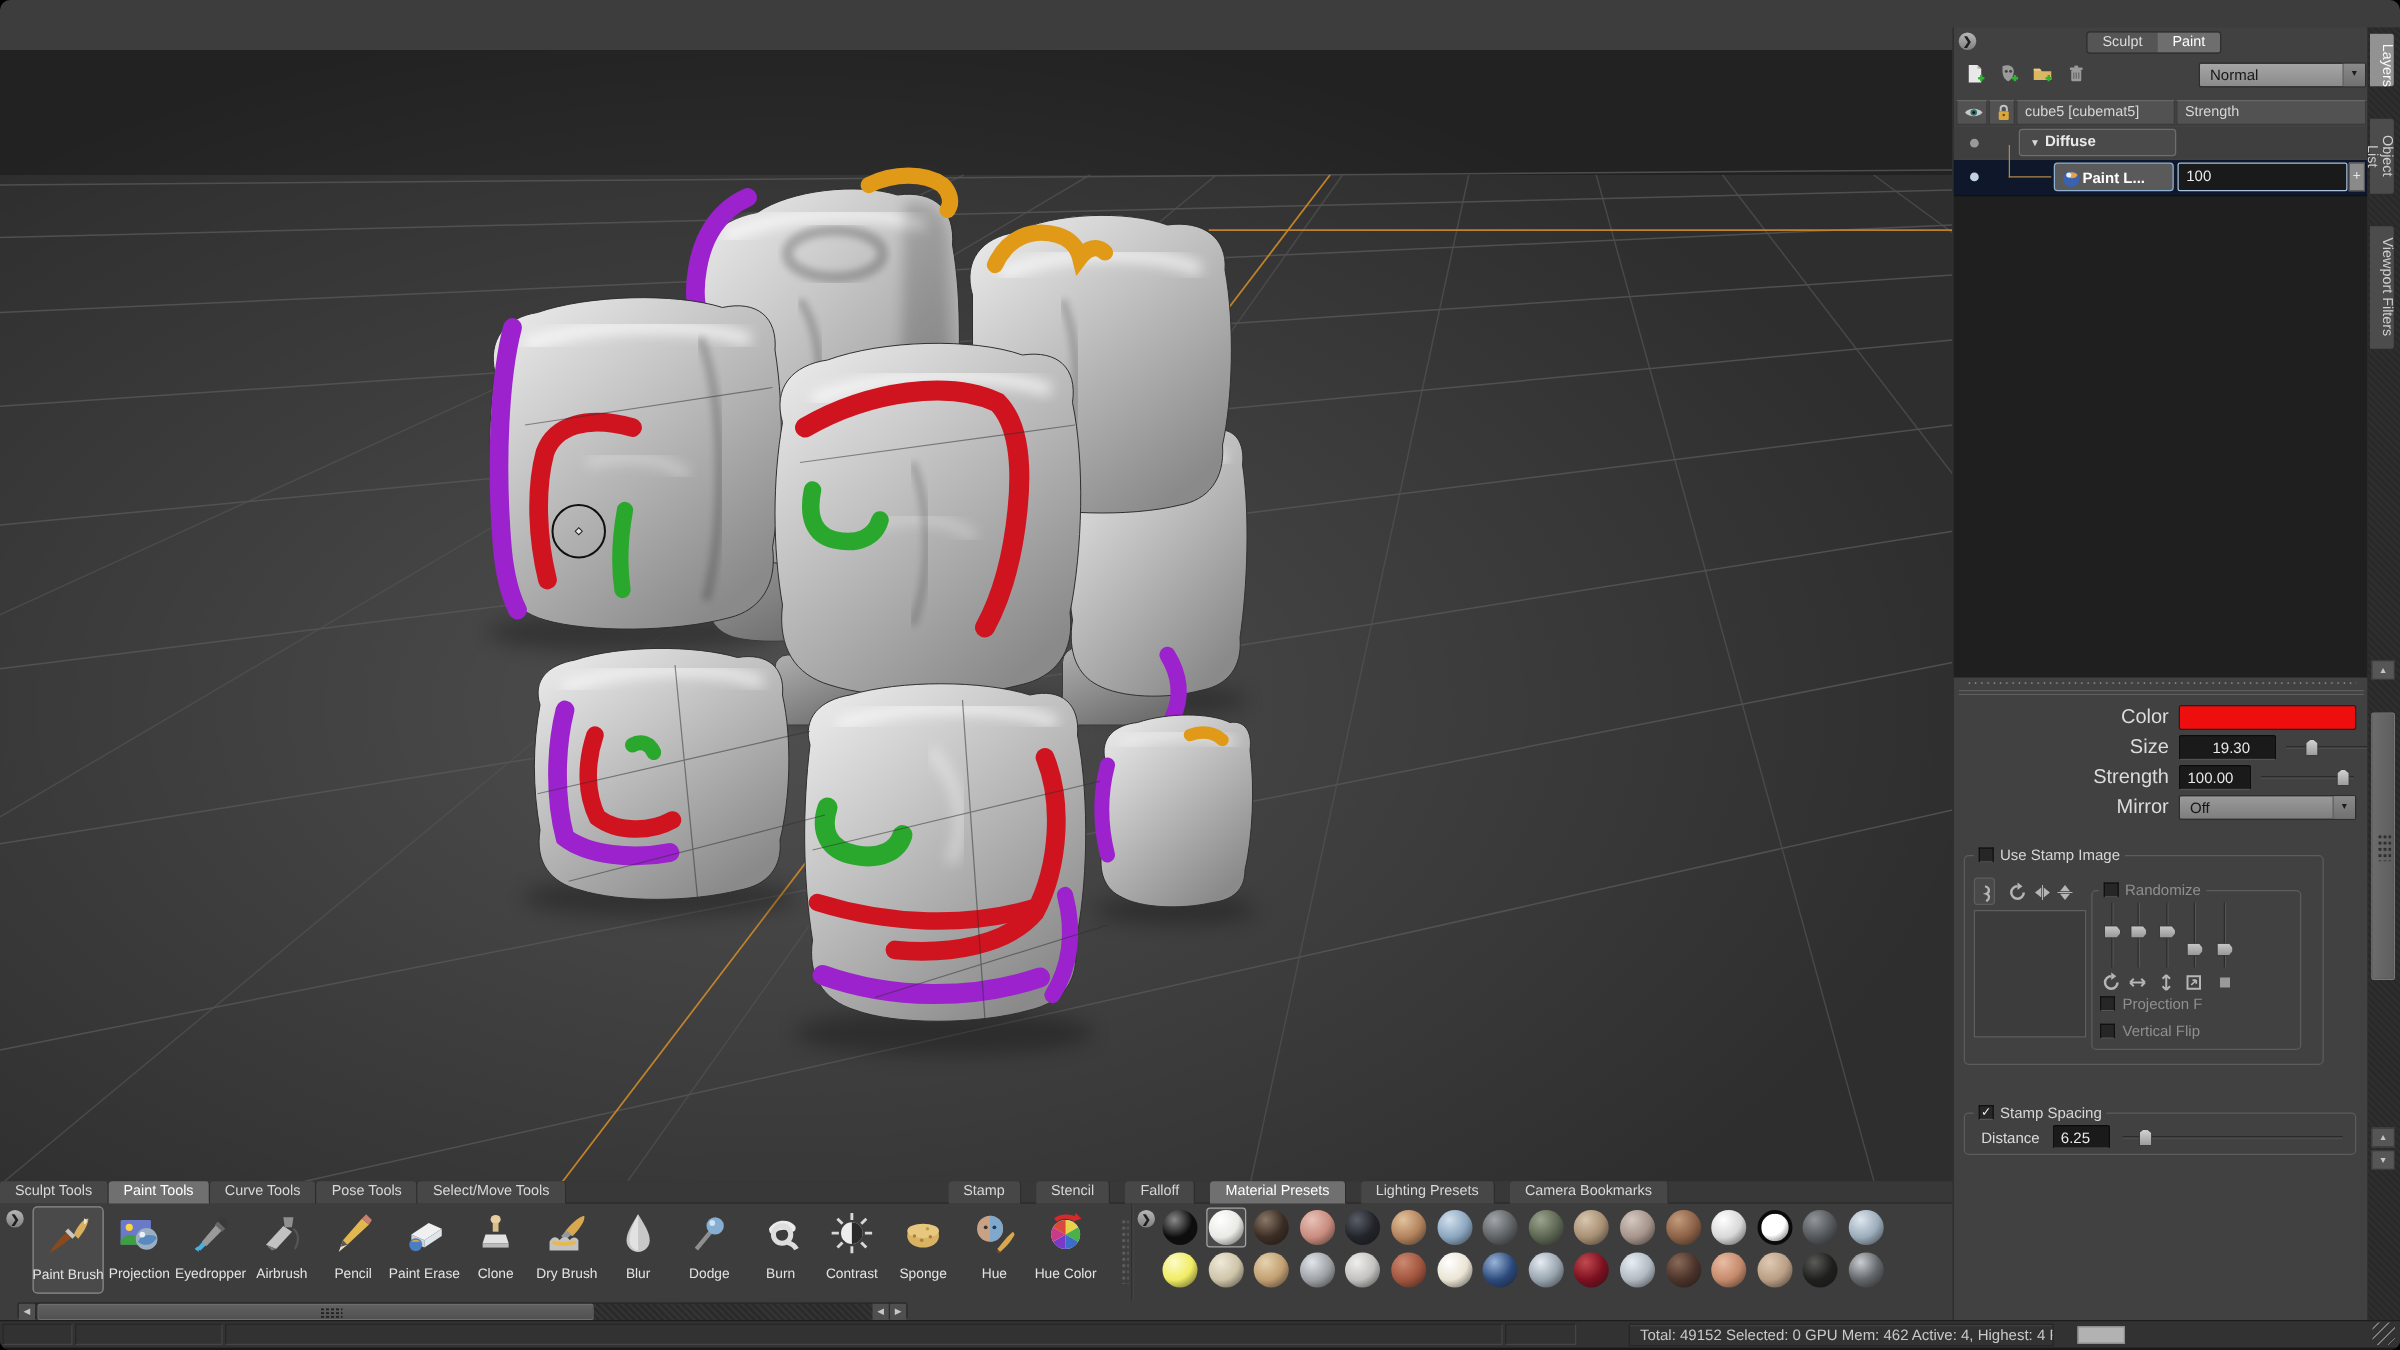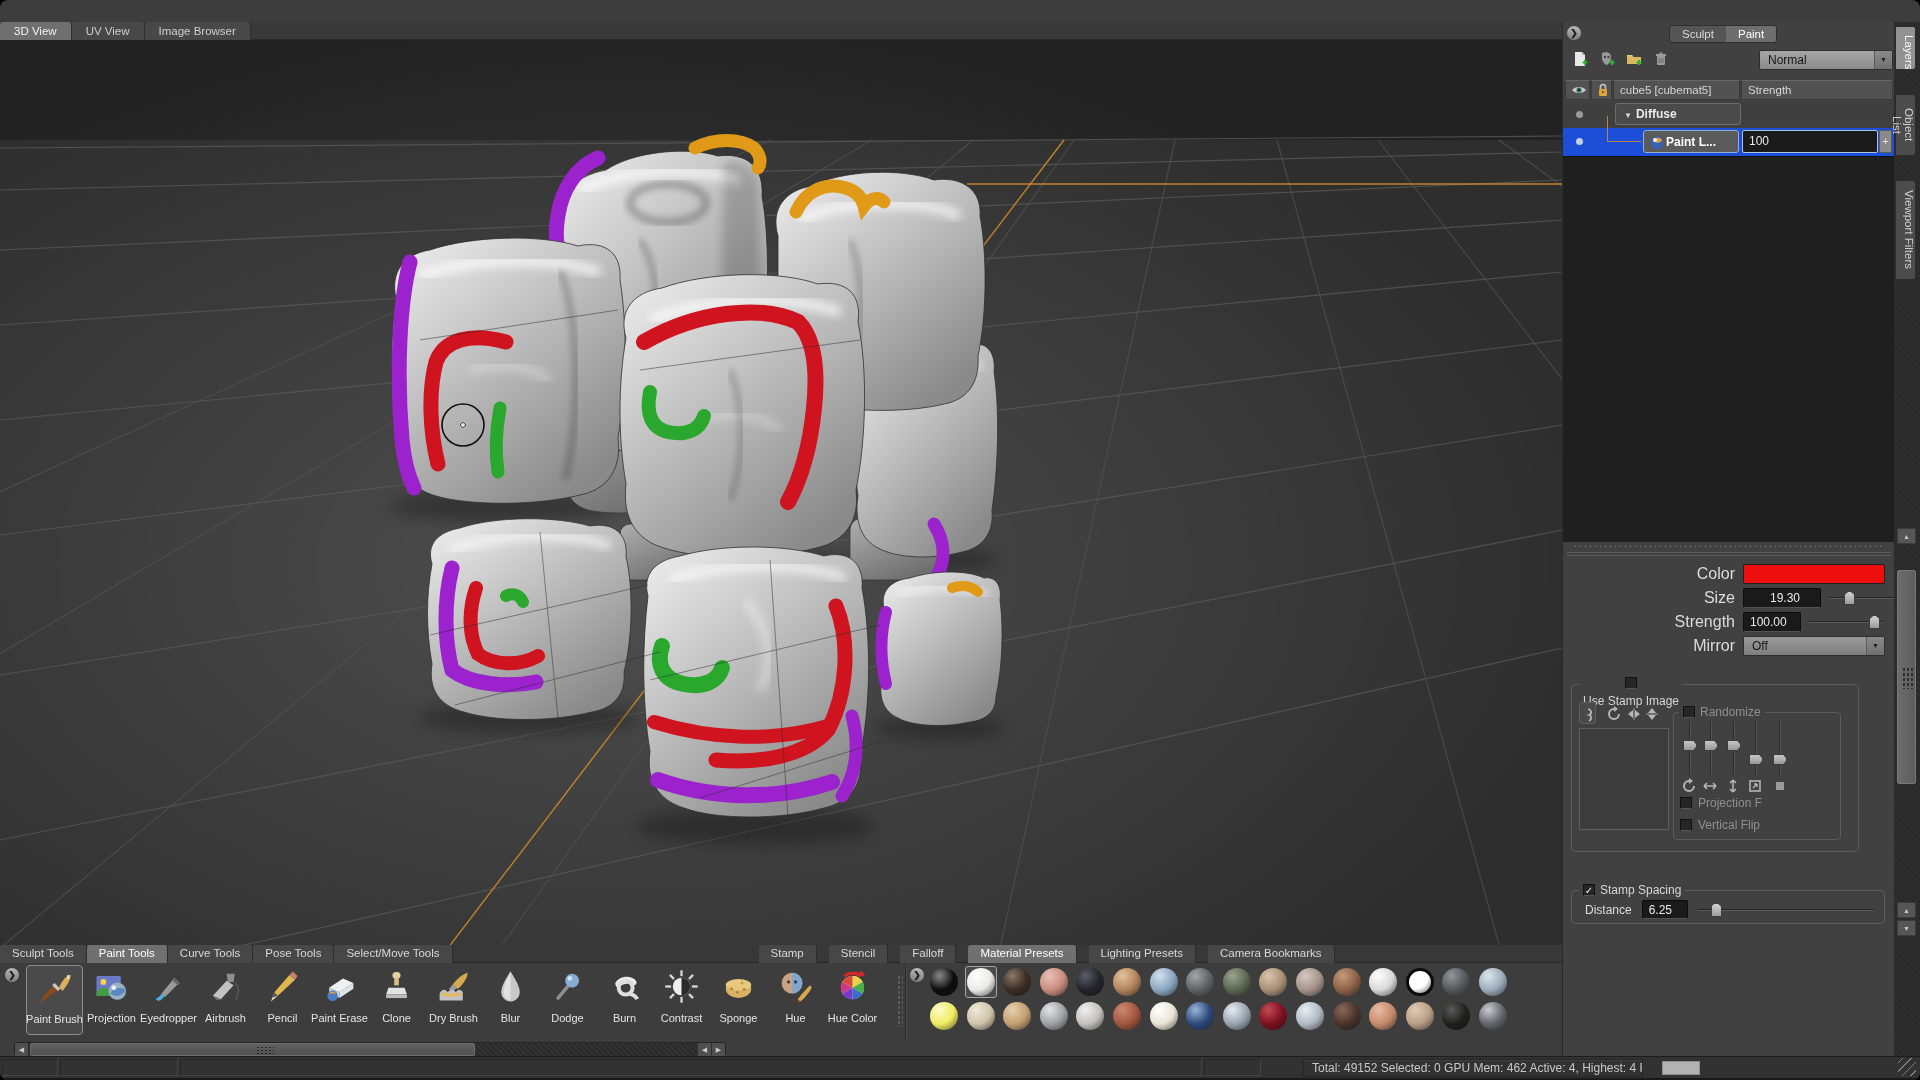--- a/index.html
+++ b/index.html
@@ -119,25 +119,20 @@
     border:1px solid #787878;border-radius:2px;}
   .vthumb-dots{position:absolute;left:4px;top:96px;width:11px;height:22px;
     background-image:radial-gradient(#2f2f2f 1px,transparent 1.2px);background-size:4px 5px;}
 </style>
 </head>
 <body>
 
 <div class="window">
 
 
-  <div class="abs viewtabs" id="view-tabs">
-      <div class="vtab active">3D View</div>
-      <div class="vtab">UV View</div>
-      <div class="vtab">Image Browser</div>
-    </div>
 
   <div class="abs viewport">
     <svg width="1562" height="905" viewBox="0 0 1562 905">
       <defs>
         <radialGradient id="glow" cx="40%" cy="58%" r="62%">
           <stop offset="0%" stop-color="#ffffff" stop-opacity="0.16"></stop>
           <stop offset="55%" stop-color="#ffffff" stop-opacity="0.07"></stop>
           <stop offset="100%" stop-color="#ffffff" stop-opacity="0"></stop>
         </radialGradient>
         <linearGradient id="cubeGrad" x1="0" y1="0" x2="0.7" y2="1">
@@ -623,21 +618,21 @@
     <div class="abs hdr-cell" style="left:50px;width:127px;">cube5 [cubemat5]</div>
     <div class="abs hdr-cell" style="left:178px;width:152px;">Strength</div>
 
     <div class="abs" style="left:0;top:80px;width:332px;height:25px;background:#3f3f3f;">
       <div class="abs dot" style="left:13px;top:9px;"></div>
       <div class="abs layer-box" style="left:52px;top:1px;width:126px;height:22px;background:#4a4a4a;">
         <span style="font-size:8px;color:#d8d8d8;margin:0 4px 0 8px;">▼</span><span class="lrow-label">Diffuse</span>
       </div>
     </div>
 
-    <div class="abs" style="left:0;top:106px;width:332px;height:28px;background:#1d4ed8;">
+    <div class="abs" style="left:0;top:106px;width:332px;height:28px;background:#0f172a;">
       <div class="abs dot" style="left:13px;top:10px;background:#c3d2e2;"></div>
       <div class="abs" style="left:44px;top:-12px;width:1px;height:26px;background:#b0884a;"></div>
       <div class="abs" style="left:44px;top:13px;width:34px;height:1px;background:#b0884a;"></div>
       <div class="abs layer-box" style="left:80px;top:2px;width:96px;height:23px;background:#5a5a5a;border-color:#8fb2d4;display:flex;align-items:center;">
         <span class="mini-icon" style="margin:0 3px 0 4px;width:15px;height:15px;">
             <svg viewBox="0 0 18 18">
               <circle cx="9" cy="9" r="6.5" fill="#3a62b0"></circle>
               <path d="M5 6 C7 3 12 3 14 6 C13 9 7 10 5 6 Z" fill="#e8a23c"></path>
               <circle cx="7" cy="6" r="2" fill="#e8f0fa"></circle>
             </svg>
@@ -676,21 +671,21 @@
     </div>
     <div class="abs" style="left:96px;top:614px;display:flex;align-items:center;gap:8px;">
       <div class="prop-label">Mirror</div>
       <div class="dropdown" style="position:relative;width:142px;background:linear-gradient(#9a9a9a,#7e7e7e);">
         <span>Off</span>
         <span class="dd-arrow">▼</span>
       </div>
     </div>
 
     <div class="abs fieldset" style="left:8px;top:662px;width:288px;height:168px;"></div>
-    <div class="legend" style="left:16px;top:655px;flex-direction:column;">
+    <div class="legend" style="left:16px;top:655px;">
       <span class="checkbox"></span>
       <span>Use Stamp Image</span>
     </div>
     <div class="abs" style="left:16px;top:680px;width:17px;height:22px;background:#494949;border:1px solid #5e5e5e;border-radius:3px;display:flex;align-items:center;justify-content:center;">
       <span class="mini-icon" style="width:14px;height:14px;">
           <svg viewBox="0 0 18 18">
             <path d="M7 3 C11 4 11 8 8 9 C11 10 11 13 8 15" fill="none" stroke="#b5b5b5" stroke-width="1.8"></path>
           </svg>
         </span>
     </div>

